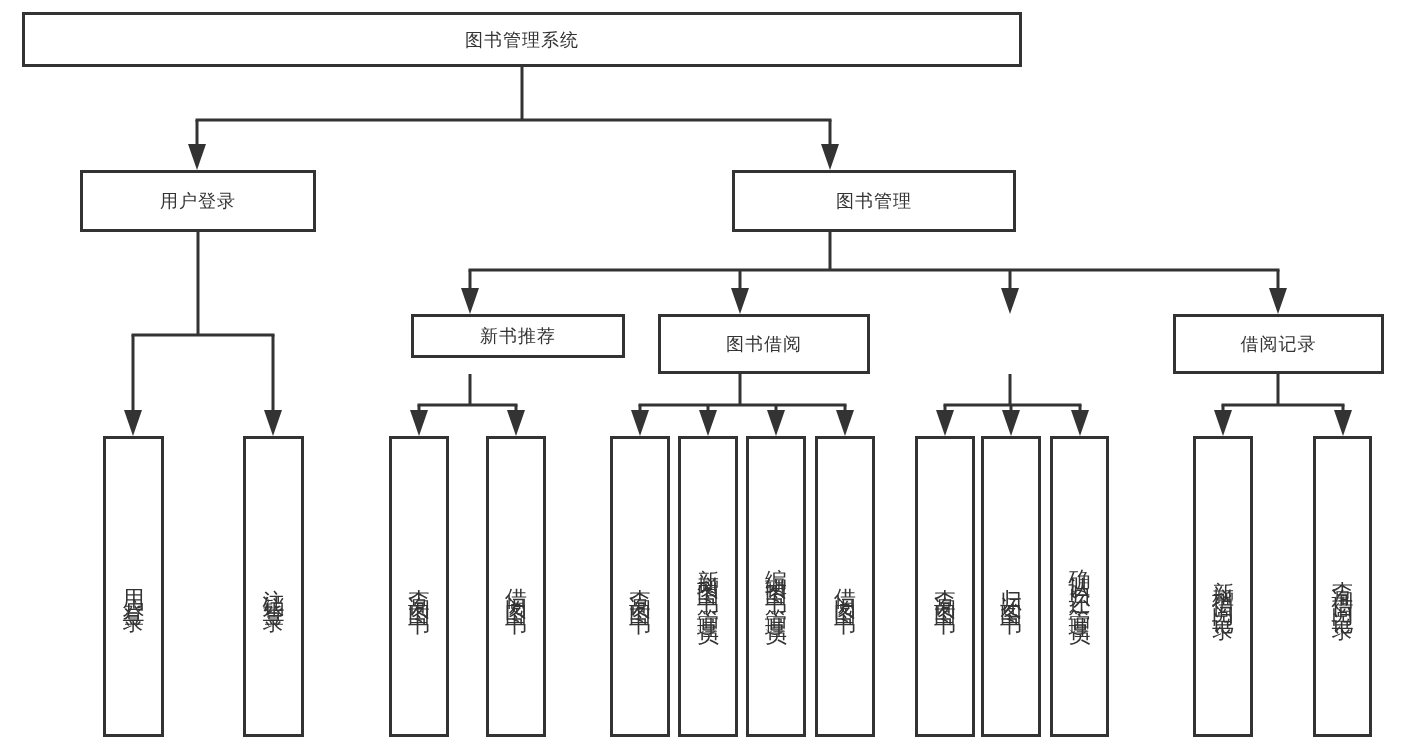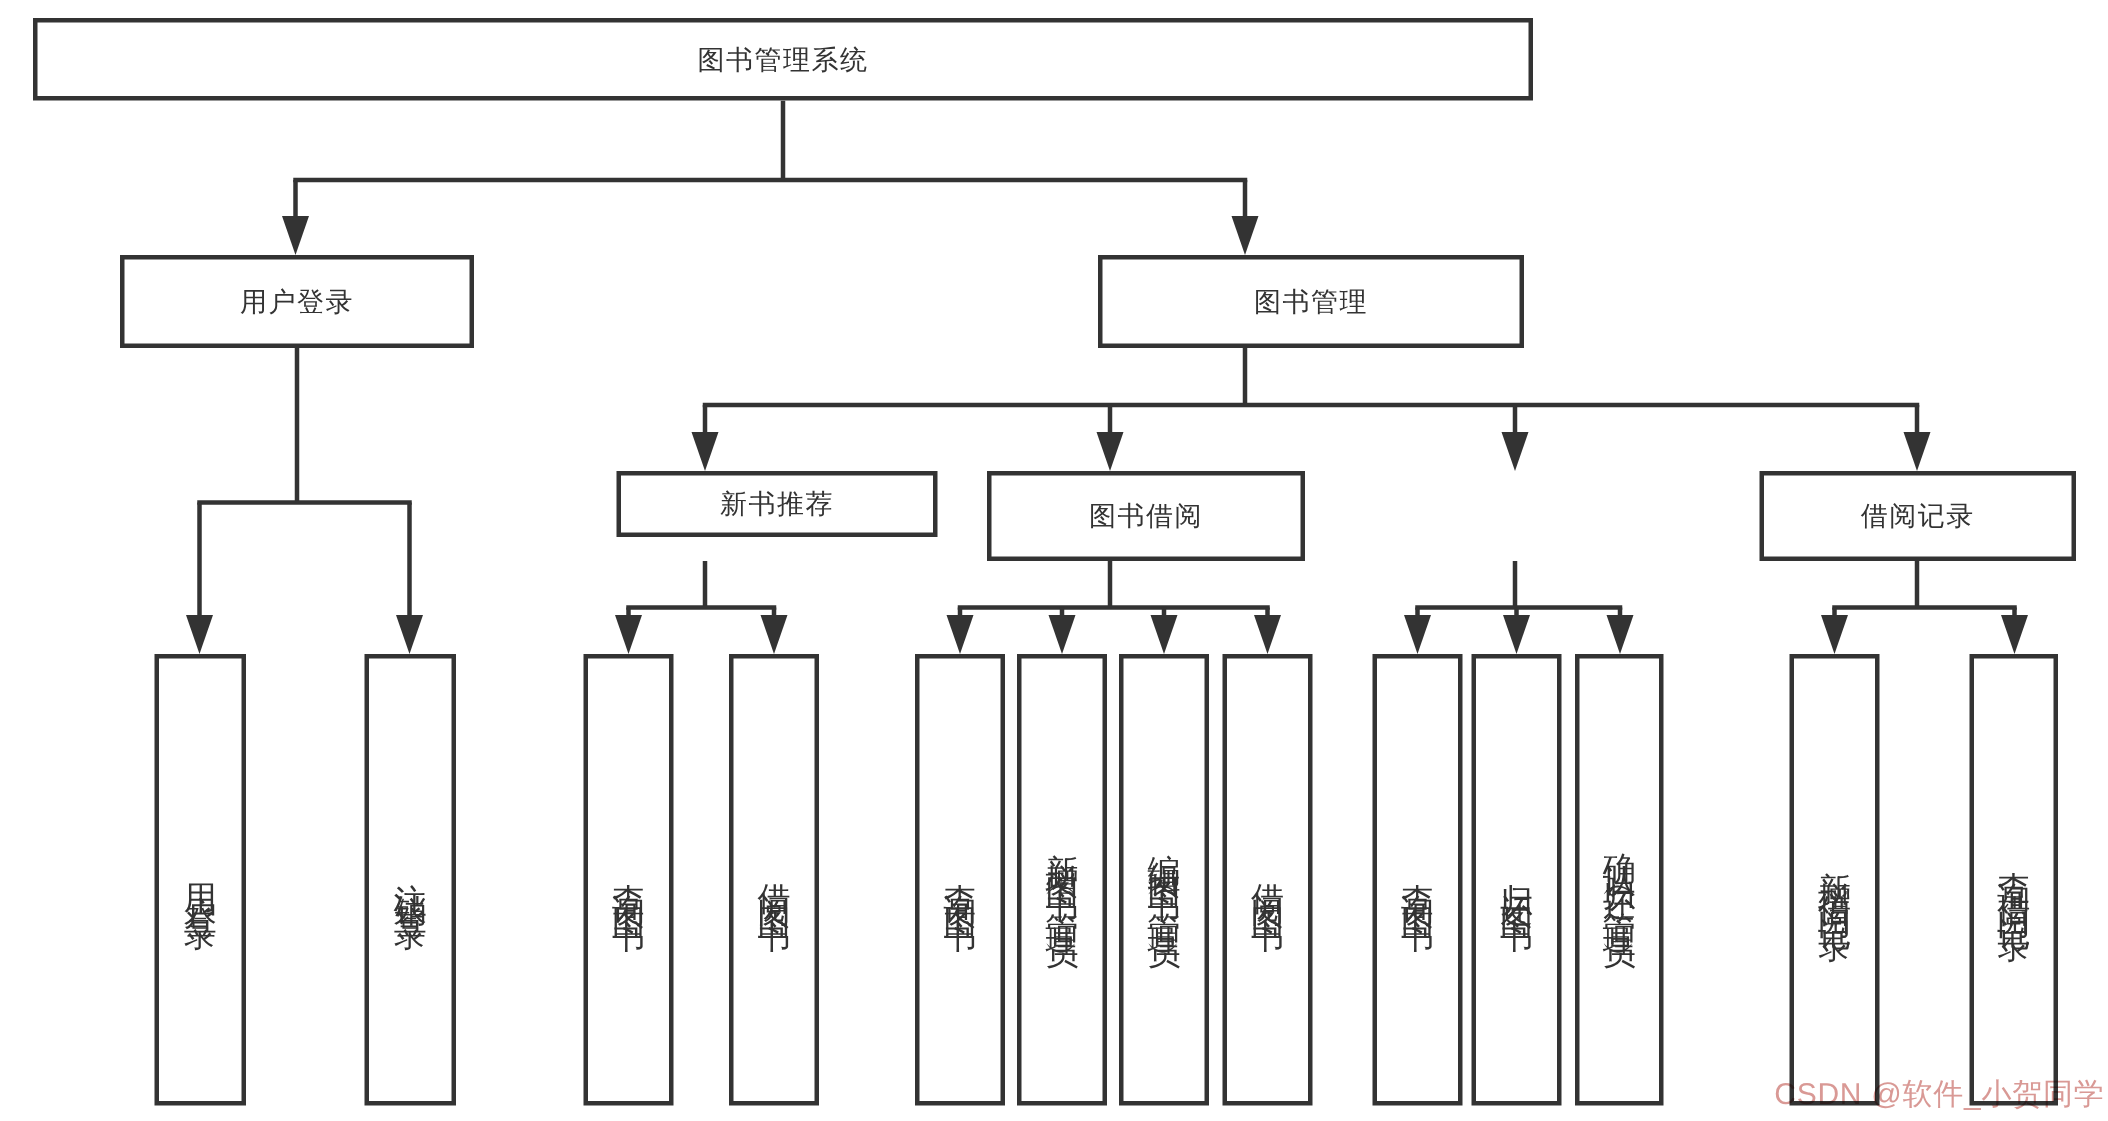--- a/index.html
+++ b/index.html
@@ -202,15 +202,14 @@
     <span class="vlabel">确认归还（管理员）</span>
   </div>
 
   <div class="node vleaf" style="left:1193px; top:436px; width:60px; height:301px;">
     <span class="vlabel">新增借阅记录</span>
   </div>
   <div class="node vleaf" style="left:1313px; top:436px; width:59px; height:301px;">
     <span class="vlabel">查询借阅记录</span>
   </div>
 
-  <div class="watermark">CSDN @软件_小贺同学</div>
 
 </div>
 
 </body></html>

